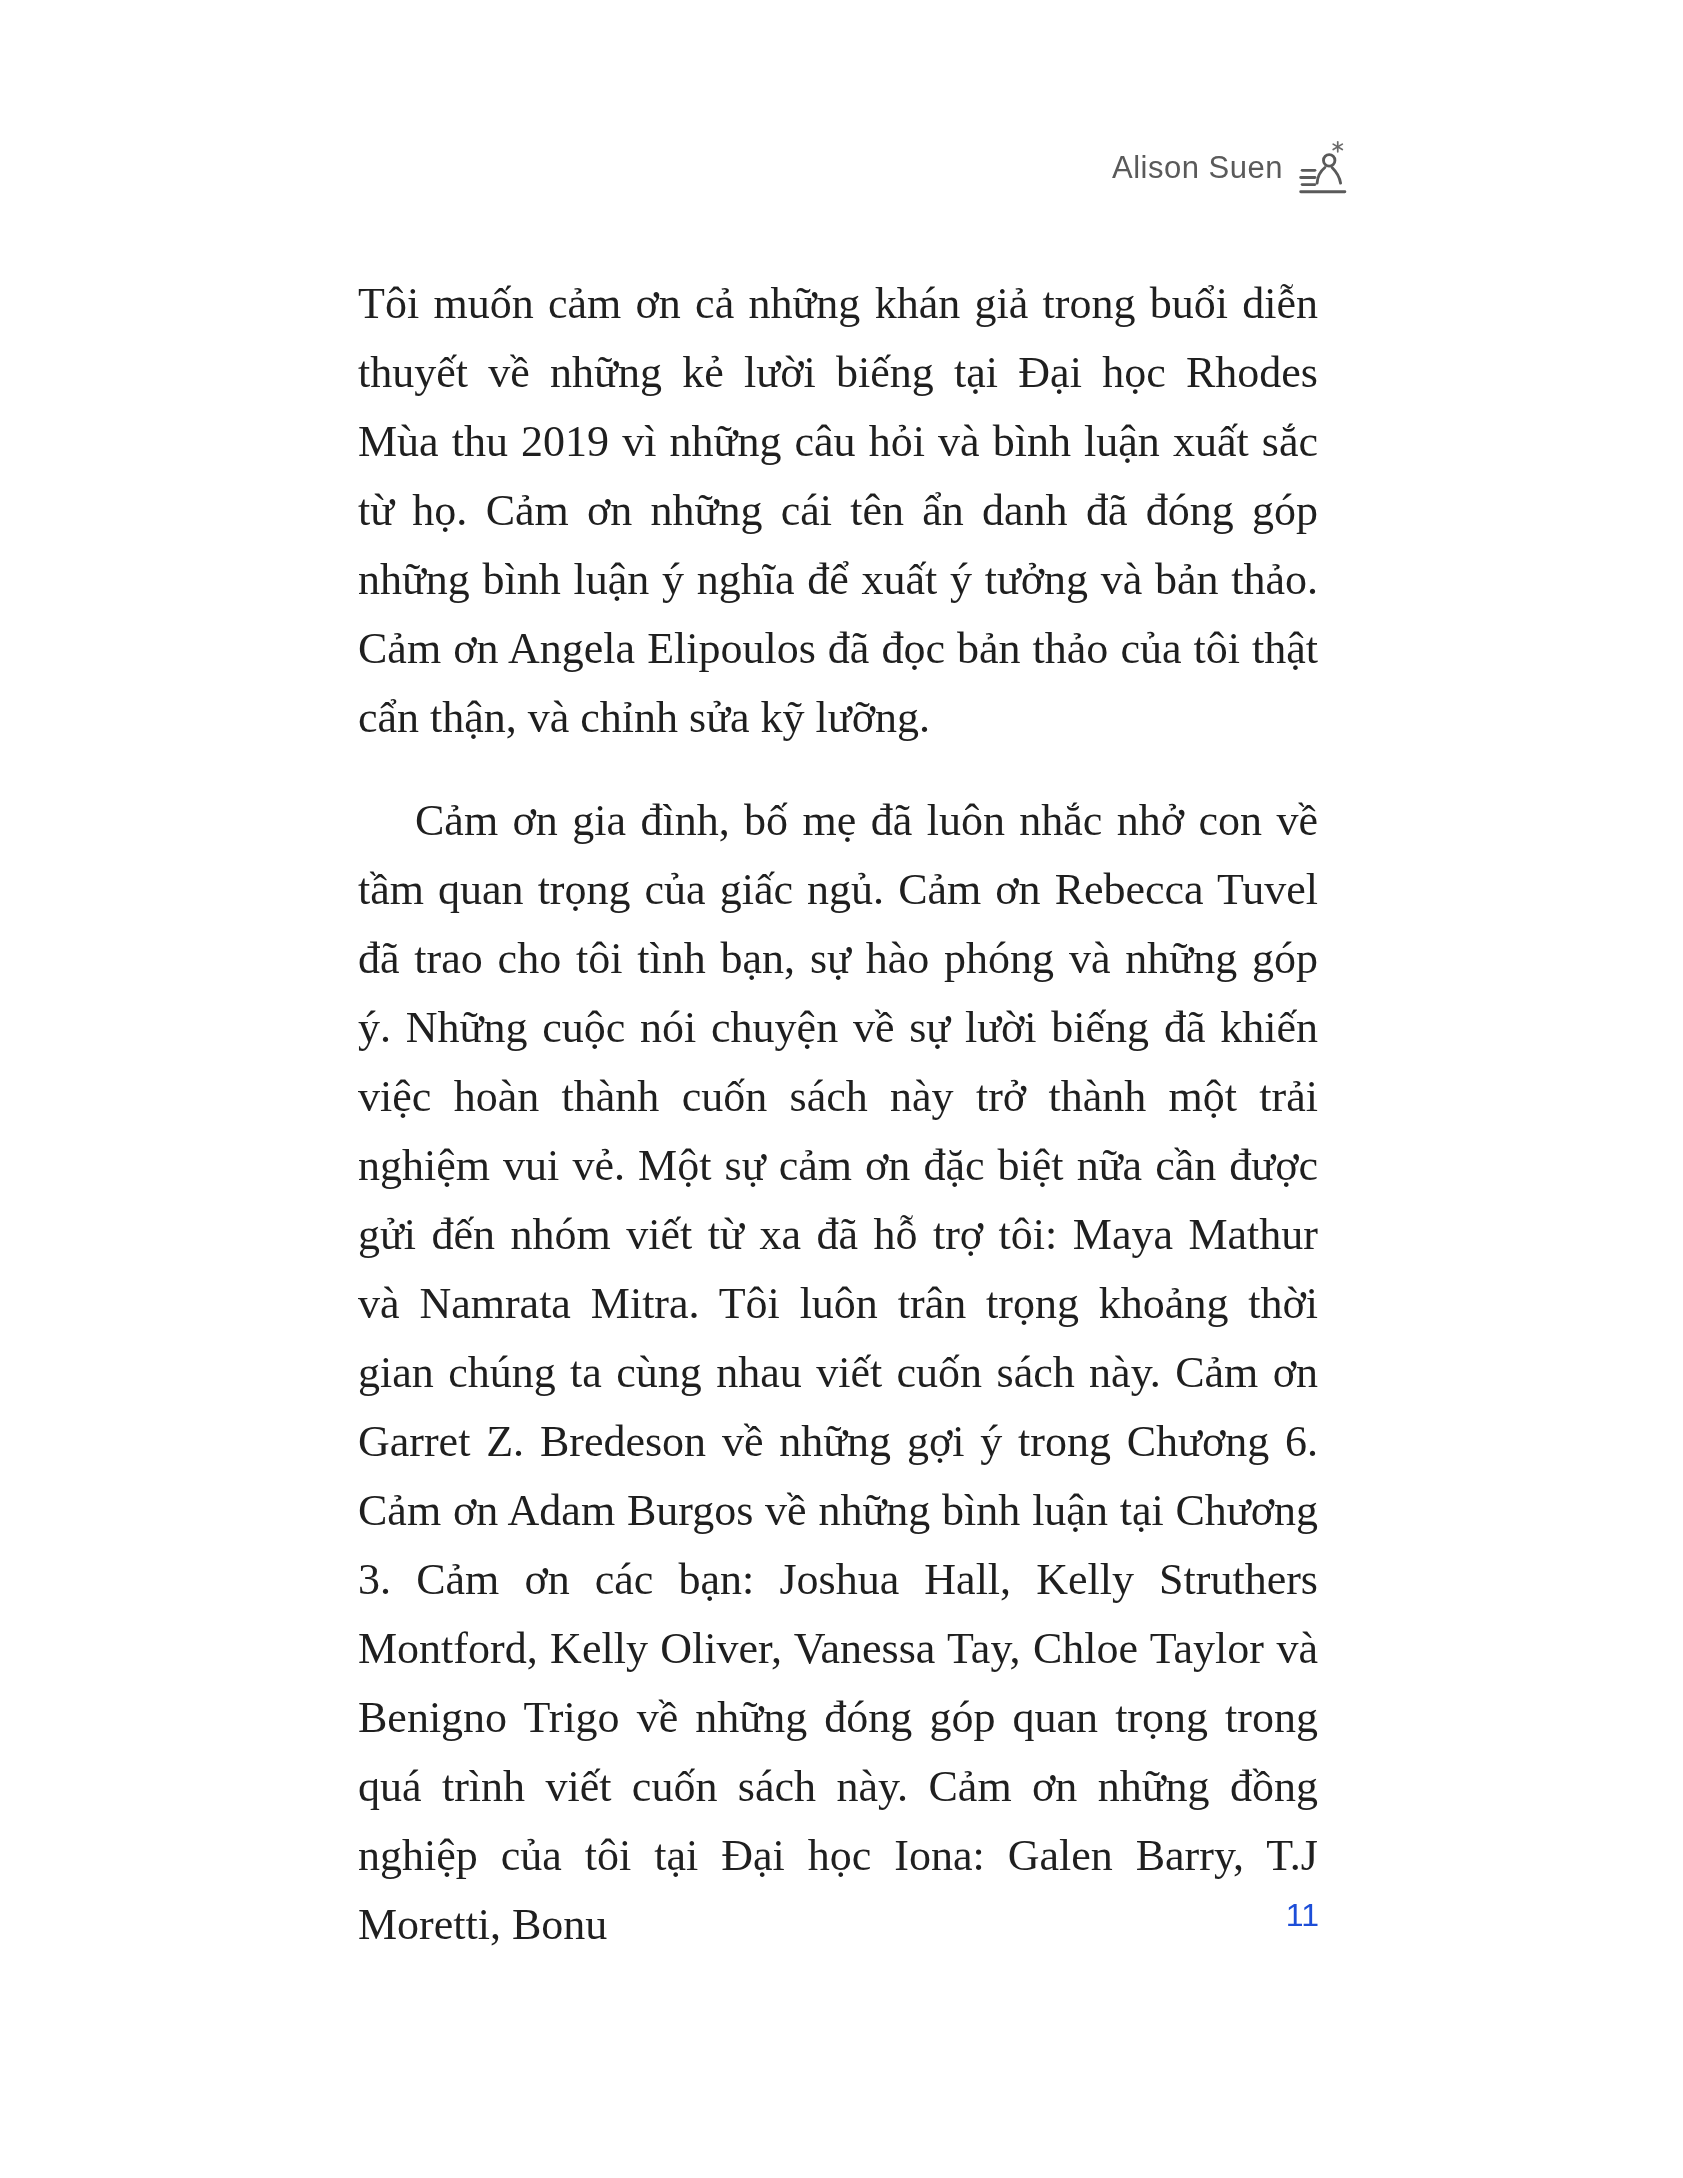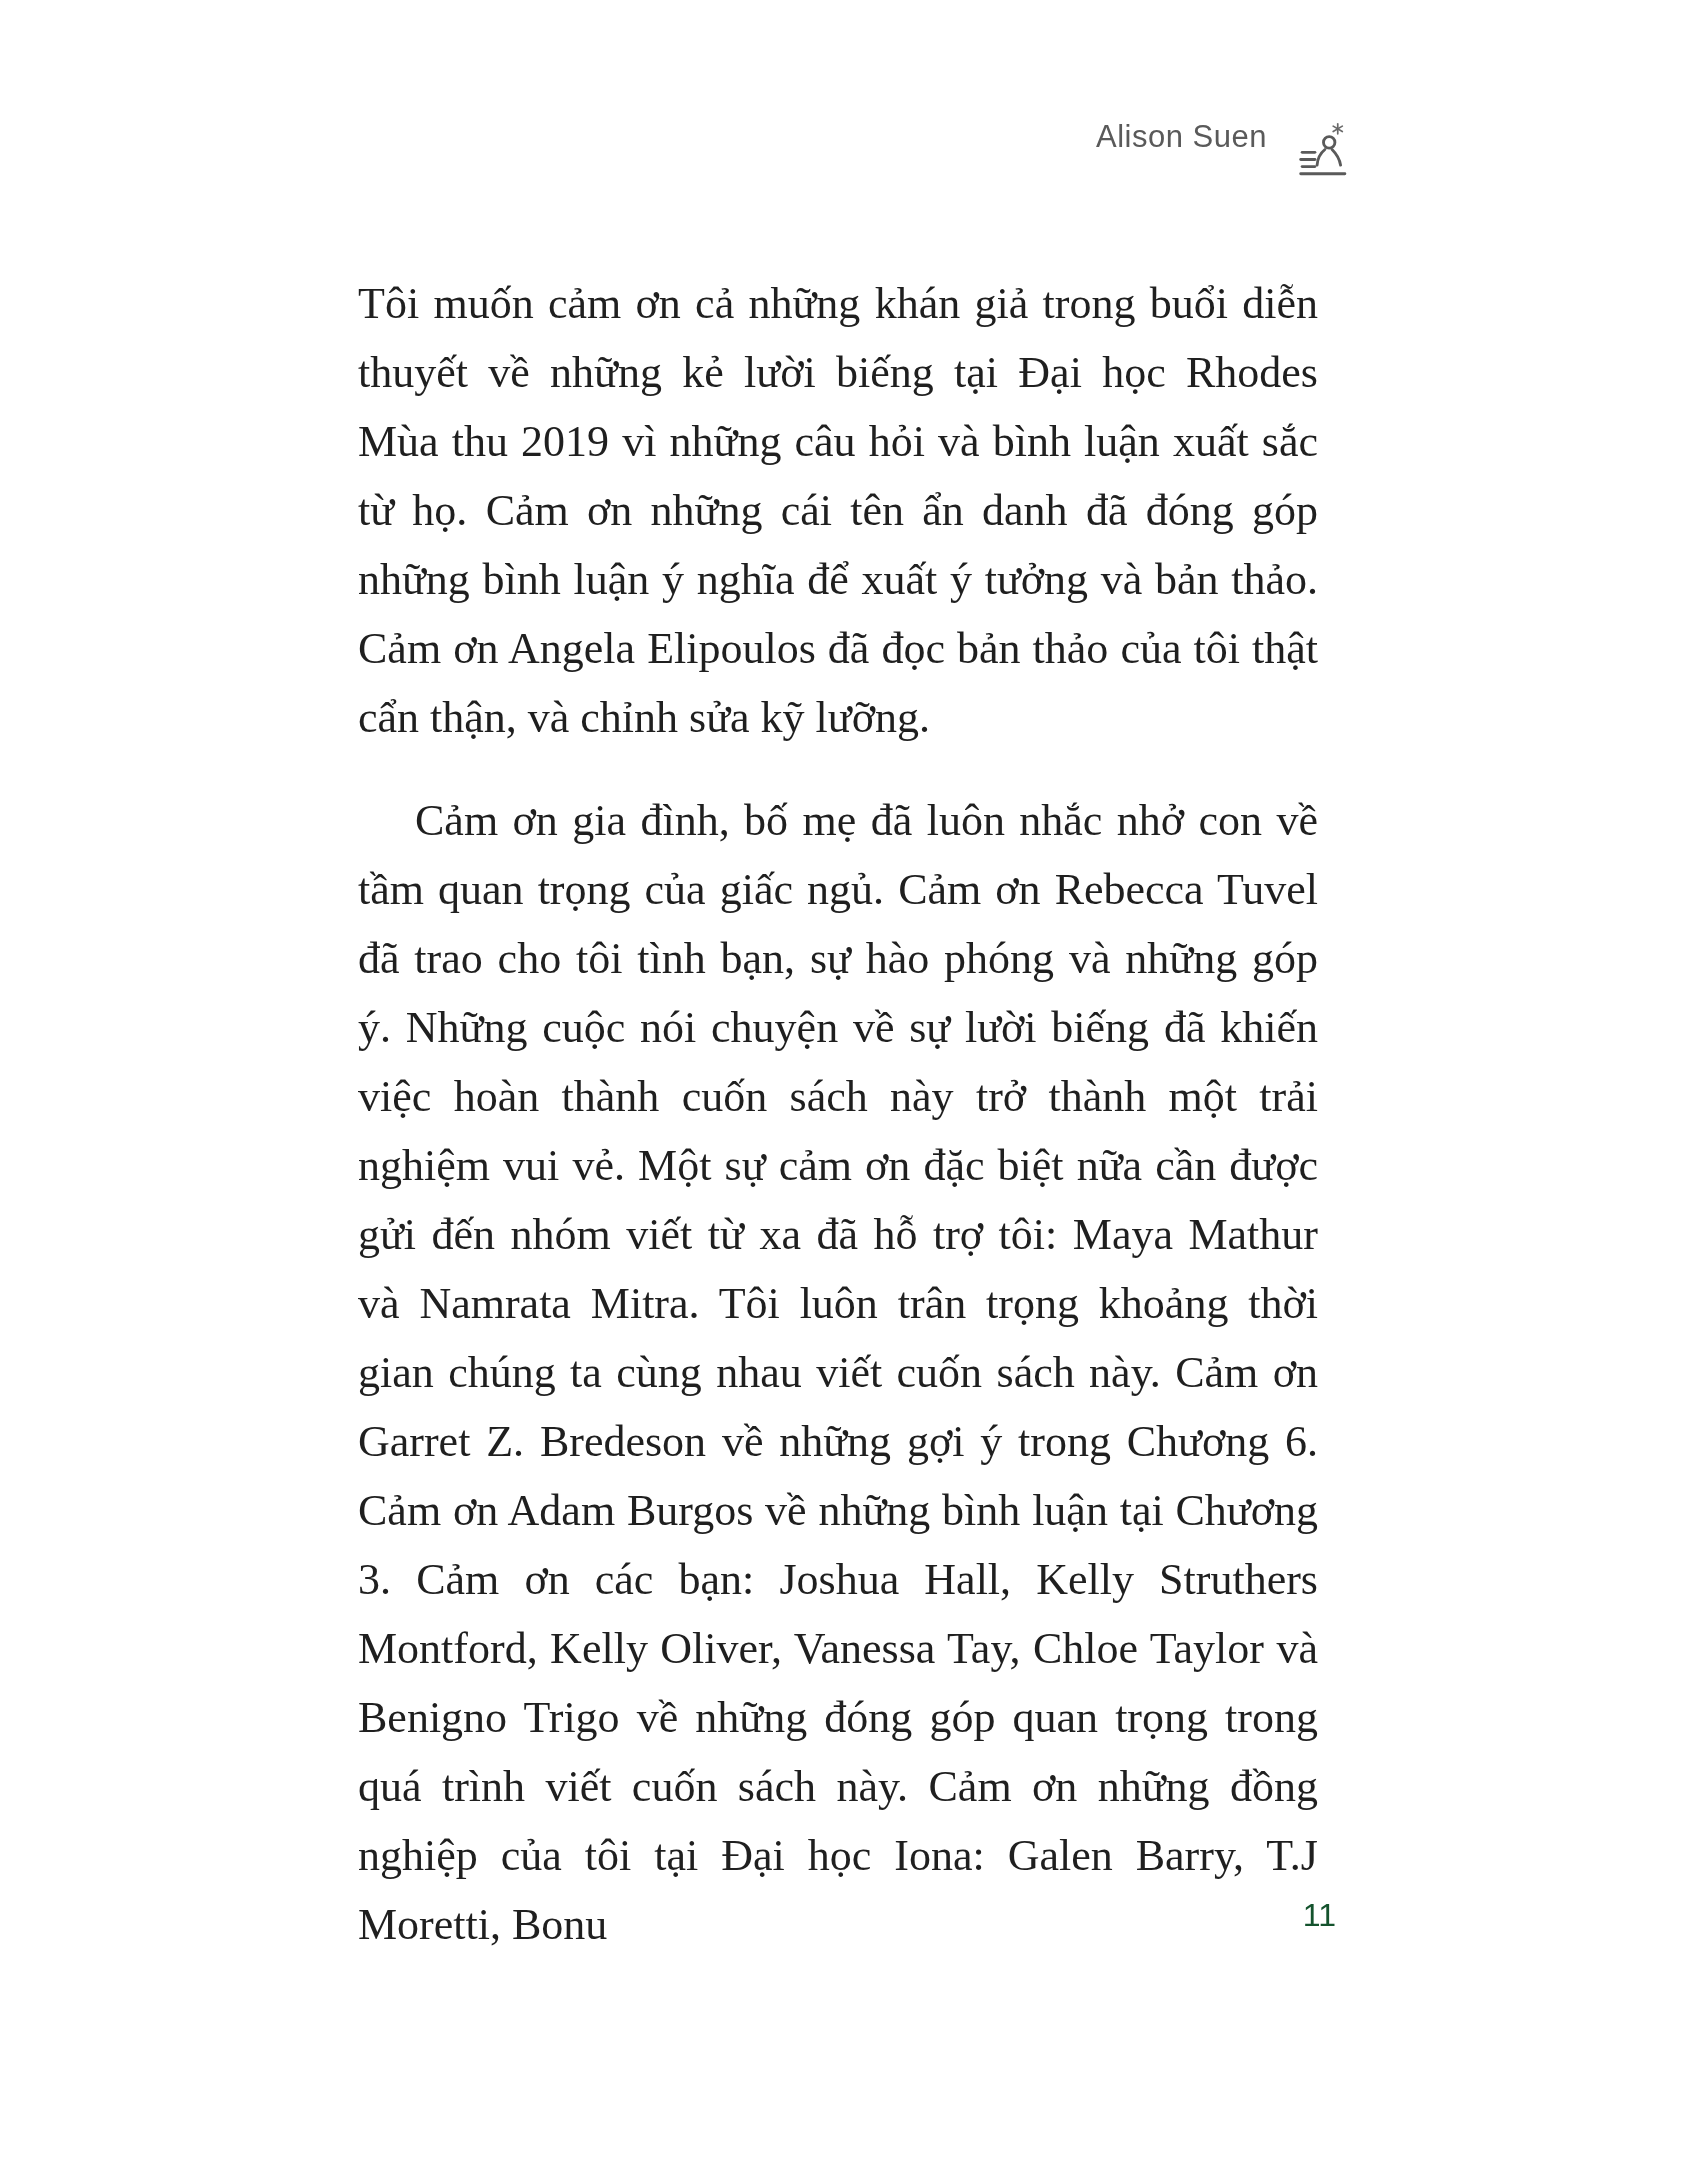--- a/index.html
+++ b/index.html
@@ -14,27 +14,28 @@
     font-family: "Liberation Serif", serif;
   }
   .sheet {
     position: absolute;
     inset: 0;
     background: #ffffff;
     overflow: hidden;
   }
   .running-head {
     position: absolute;
-    top: 121px;
+    top: 137px;
     left: 342px;
     width: 1010px;
     height: 61px;
     display: flex;
     justify-content: flex-end;
-    gap: 28px;
+    align-items: center;
+    gap: 12px;
   }
   .running-head .author {
     font-family: "Liberation Sans", sans-serif;
     font-size: 31px;
     font-weight: 400;
     color: #5a5a5a;
     letter-spacing: 0.5px;
     line-height: 1;
   }
   .running-head .logo {
@@ -61,26 +62,26 @@
   .para {
     margin: 16px;
   }
   .para + .para {
     margin-top: 34px;
     text-indent: 57px;
   }
   .page-number {
     position: absolute;
     top: 1897px;
-    left: 344px;
+    left: 327px;
     width: 992px;
     text-align: right;
     font-family: "Liberation Sans", sans-serif;
     font-size: 32px;
-    color: #14532d;
+    color: #1d4ed8;
   }
 </style>
 </head>
 <body>
 
 <div class="sheet">
 
   <div class="running-head">
     <span class="author">Alison Suen</span>
     <span class="logo">

